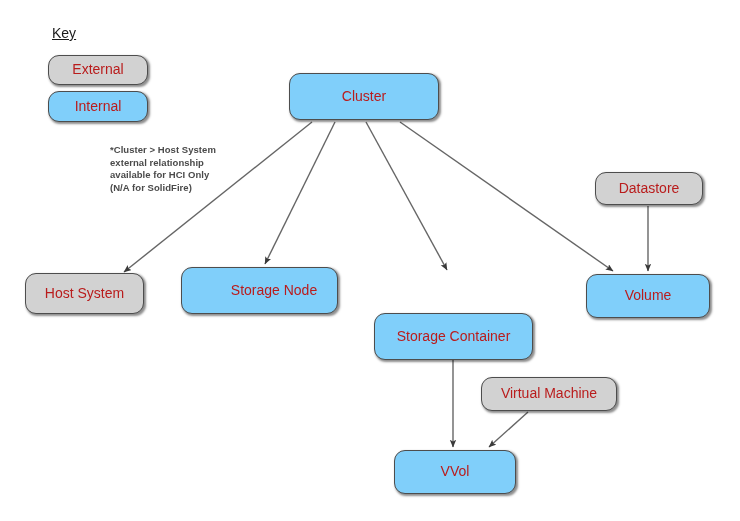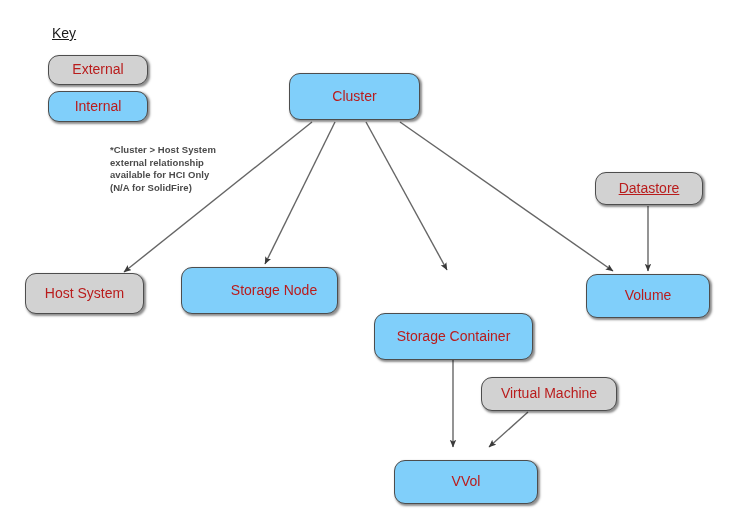--- a/index.html
+++ b/index.html
@@ -94,25 +94,25 @@
 
   <div class="node internal" style="left:48px; top:91px; width:100px; height:31px;align-items:center;">
     <span>Internal</span>
   </div>
 
   <div class="annotation" style="left:110px; top:144px; width:130px;">*Cluster &gt; Host System
 external relationship
 available for HCI Only
 (N/A for SolidFire)</div>
 
-  <div class="node internal" id="node-cluster" style="left:289px; top:73px; width:131px; height:47px;">
+  <div class="node internal" id="node-cluster" style="left:289px; top:73px; width:150px; height:47px;">
     <span>Cluster</span>
   </div>
 
-  <div class="node external" id="node-datastore" style="left:595px; top:172px; width:108px; height:33px;text-decoration:underline;">
+  <div class="node external" id="node-datastore" style="left:595px; top:172px; width:108px; height:33px;">
     <span>Datastore</span>
   </div>
 
   <div class="node external" id="node-host-system" style="left:25px; top:273px; width:119px; height:41px;">
     <span>Host System</span>
   </div>
 
   <div class="node internal" id="node-storage-node" style="left:181px; top:267px; width:157px; height:47px;padding-left:29px;">
     <span>Storage Node</span>
   </div>
@@ -122,17 +122,17 @@
   </div>
 
   <div class="node internal" id="node-volume" style="left:586px; top:274px; width:124px; height:44px;">
     <span>Volume</span>
   </div>
 
   <div class="node external" id="node-virtual-machine" style="left:481px; top:377px; width:136px; height:34px;">
     <span>Virtual Machine</span>
   </div>
 
-  <div class="node internal" id="node-vvol" style="left:394px; top:460px; width:144px; height:44px;">
+  <div class="node internal" id="node-vvol" style="left:394px; top:450px; width:122px; height:44px;">
     <span>VVol</span>
   </div>
 
 </div>
 
 </body></html>

